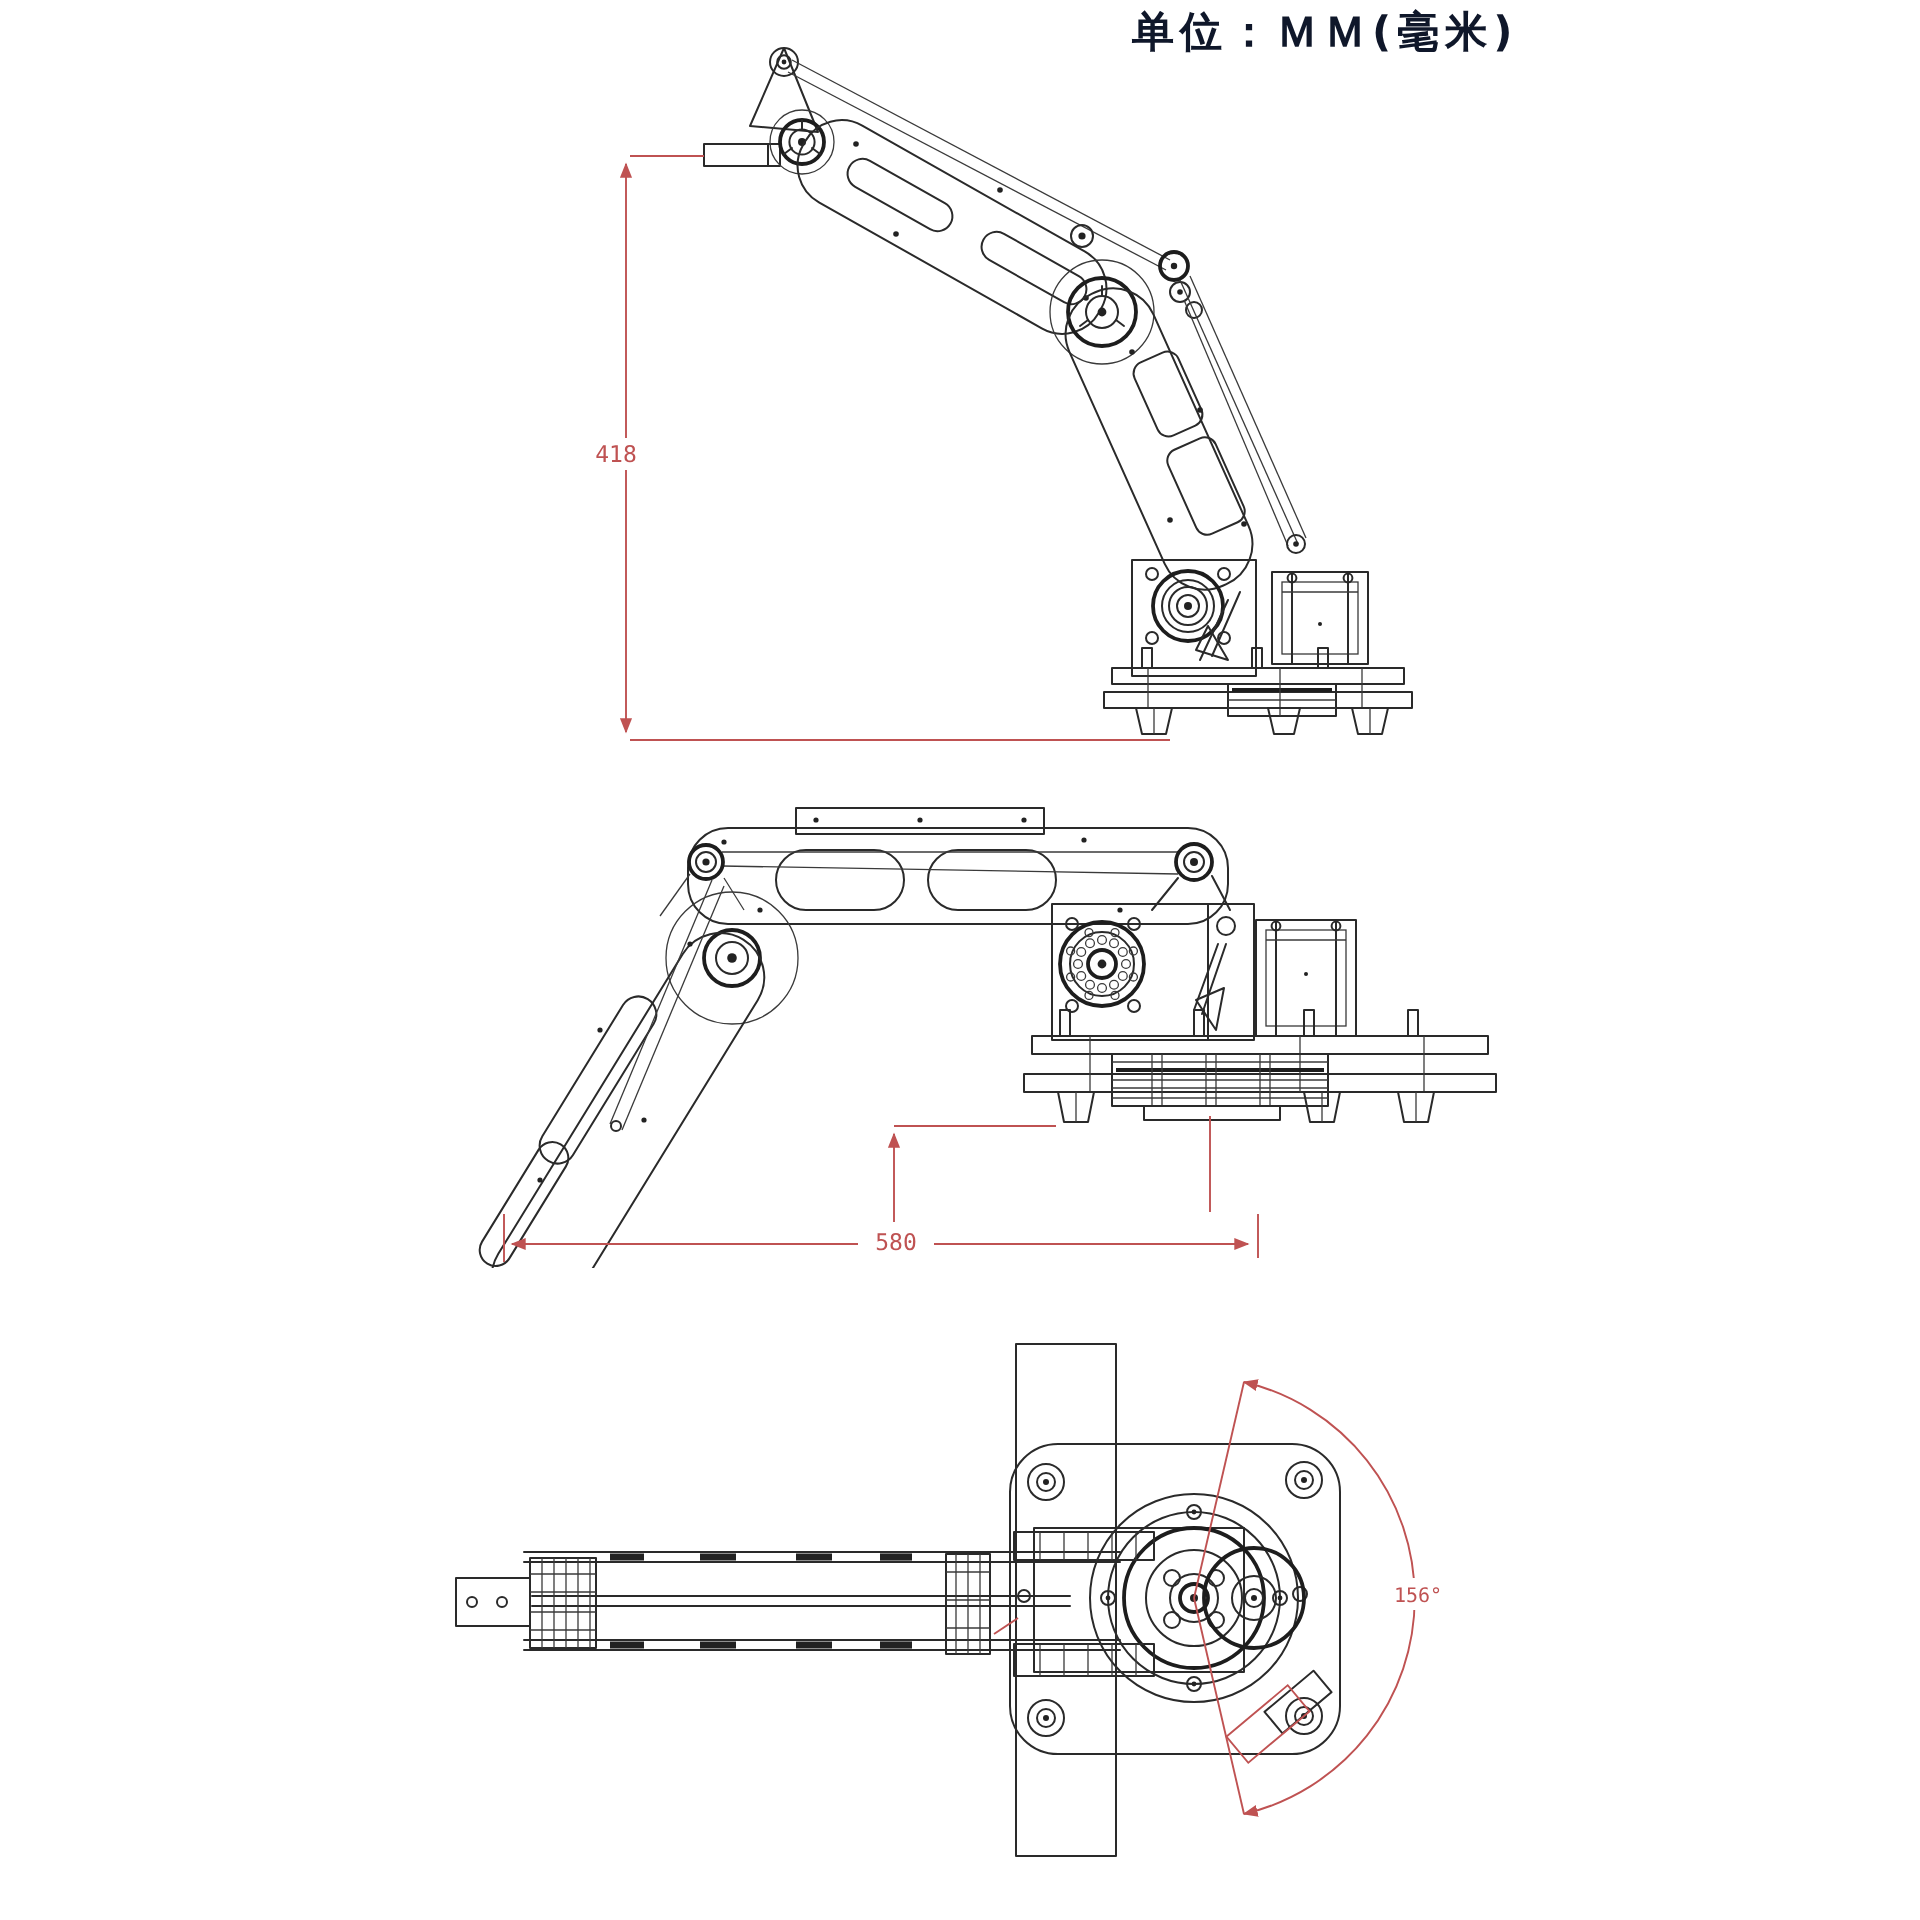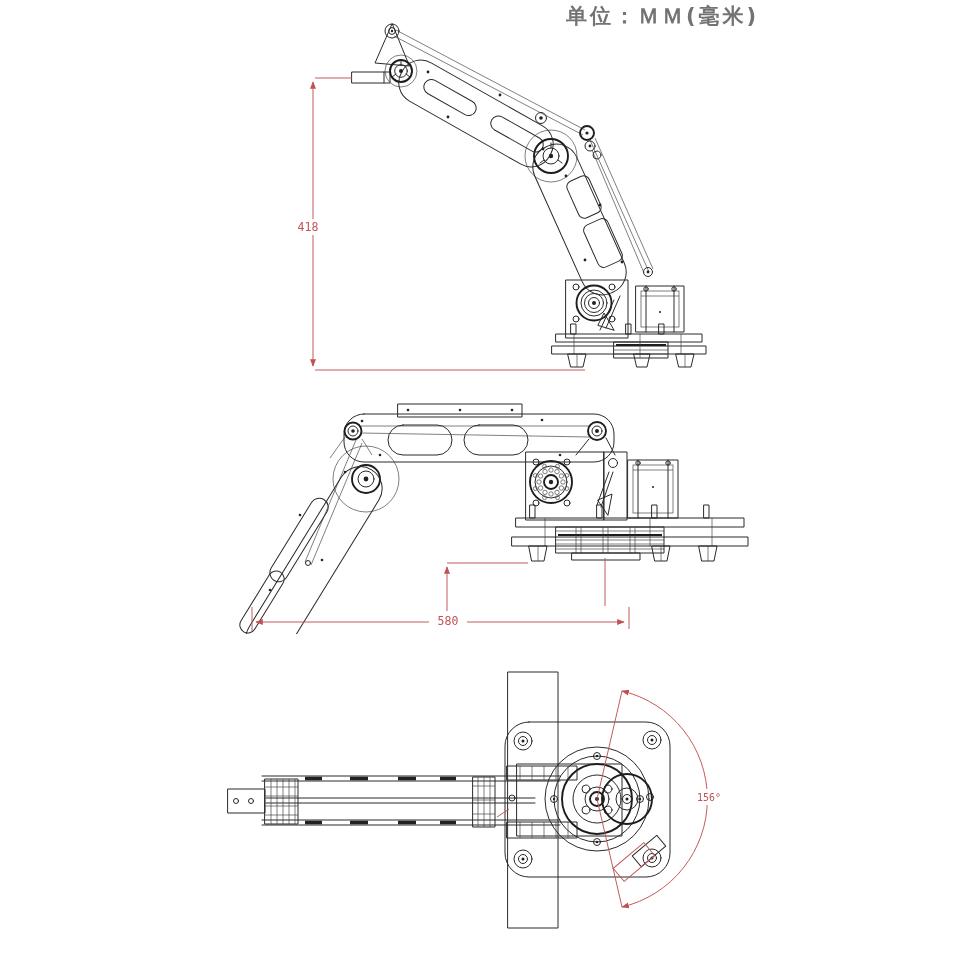--- a/index.html
+++ b/index.html
@@ -1,19 +1,19 @@
 <!DOCTYPE html>
 <html><head>
 <meta charset="utf-8">
 <style>
   html,body{margin:0;padding:0;background:#ffffff;}
   .stage{position:relative;width:960px;height:960px;background:#ffffff;overflow:hidden;
          font-family:"DejaVu Sans",sans-serif;}
   .unit-title{position:absolute;left:566px;top:2px;font-size:21px;font-weight:bold;
-              letter-spacing:3px;color:#737373;white-space:nowrap;}
+              letter-spacing:3px;color:#0f172a;white-space:nowrap;}
   svg{position:absolute;left:0;top:0;}
   .k{stroke:#2a2a2a;fill:none;stroke-width:1;stroke-linecap:round;stroke-linejoin:round;}
   .kb{stroke:#1d1d1d;fill:none;stroke-width:1.9;}
   .kt{stroke:#3a3a3a;fill:none;stroke-width:.65;}
   .dk{fill:#222;stroke:none;}
   .hatch{stroke:#222;stroke-width:3.6;fill:none;}
   .r{stroke:#bf5252;fill:none;stroke-width:.95;}
   .rt{fill:#bf5252;font-family:"DejaVu Sans Mono",monospace;}
   .wbg{fill:#ffffff;stroke:none;}
 </style>

